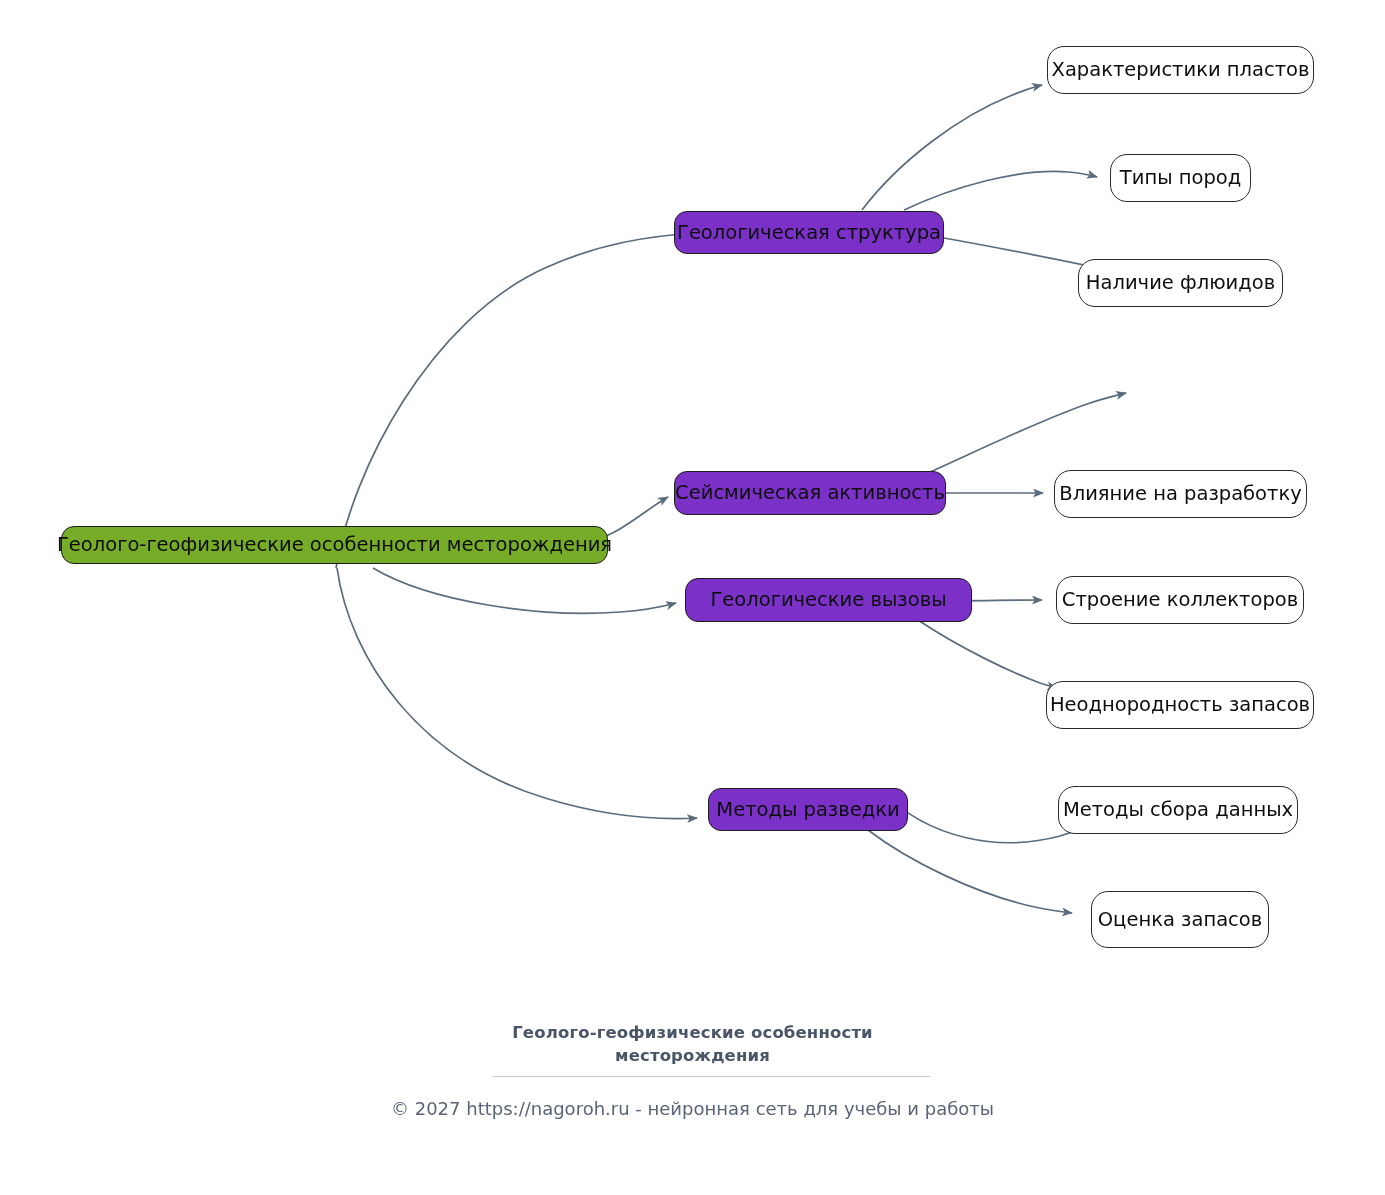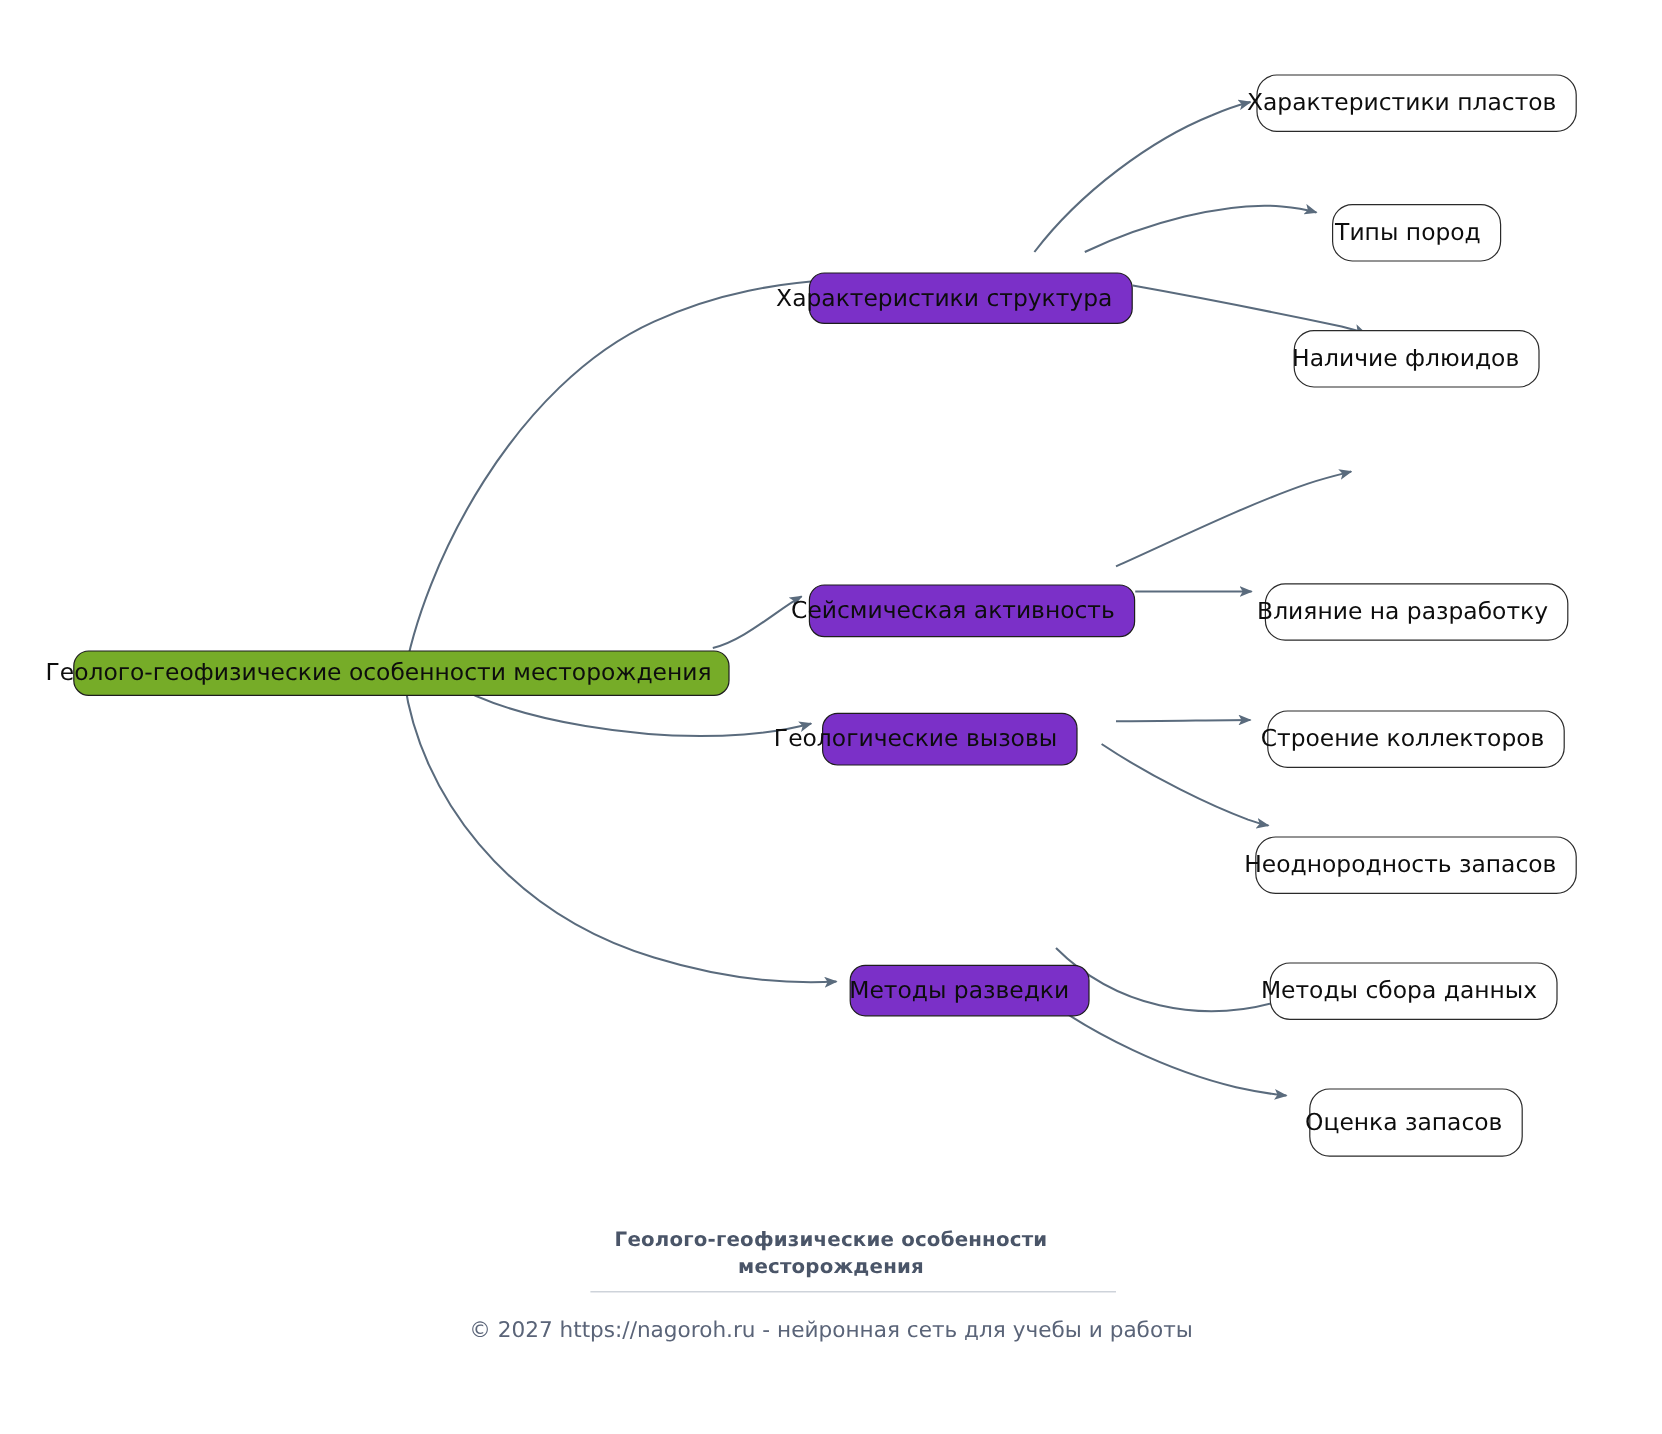--- a/index.html
+++ b/index.html
@@ -27,24 +27,23 @@
     top: 0;
     width: 1385px;
     height: 1195px;
     pointer-events: none;
   }
   .node {
     position: absolute;
     box-sizing: border-box;
     display: flex;
     align-items: center;
-    justify-content: flex-end;
+    justify-content: center;
     white-space: nowrap;
     line-height: 1;
-    margin-top: 16px;
   }
   .node-label {
     display: block;
     line-height: 1;
   }
   .node-root {
     background: #76ac28;
     border: 1.6px solid #1d1d1d;
     border-radius: 13px;
     color: #0d0d0d;
@@ -126,21 +125,21 @@
 
     <path d="M 880,790 C 930,840 1000,852 1060,836 C 1080,830 1095,823 1104,818" fill="none" stroke="#5a6b7d" stroke-width="1.7" marker-end="url(#arrowhead)"></path>
     <path d="M 868,830 C 910,862 975,893 1030,906 C 1048,910 1062,912 1072,913" fill="none" stroke="#5a6b7d" stroke-width="1.7" marker-end="url(#arrowhead)"></path>
   </svg>
 
   <div class="node node-root" style="left:61px; top:526px; width:547px; height:38px;">
     <span class="node-label">Геолого-геофизические особенности месторождения</span>
   </div>
 
   <div class="node node-branch" style="left:674px; top:211px; width:270px; height:43px;">
-    <span class="node-label">Характеристики структура</span>
+    <span class="node-label">Геологическая структура</span>
   </div>
 
   <div class="node node-leaf" style="left:1047px; top:46px; width:267px; height:48px;">
     <span class="node-label">Характеристики пластов</span>
   </div>
 
   <div class="node node-leaf" style="left:1110px; top:154px; width:141px; height:48px;">
     <span class="node-label">Типы пород</span>
   </div>
 
@@ -150,21 +149,21 @@
 
   <div class="node node-branch" style="left:674px; top:471px; width:272px; height:44px;">
     <span class="node-label">Сейсмическая активность</span>
   </div>
 
 
   <div class="node node-leaf" style="left:1054px; top:470px; width:253px; height:48px;">
     <span class="node-label">Влияние на разработку</span>
   </div>
 
-  <div class="node node-branch" style="left:685px; top:578px; width:213px; height:44px;">
+  <div class="node node-branch" style="left:685px; top:578px; width:287px; height:44px;">
     <span class="node-label">Геологические вызовы</span>
   </div>
 
   <div class="node node-leaf" style="left:1056px; top:576px; width:248px; height:48px;">
     <span class="node-label">Строение коллекторов</span>
   </div>
 
   <div class="node node-leaf" style="left:1046px; top:681px; width:268px; height:48px;">
     <span class="node-label">Неоднородность запасов</span>
   </div>

